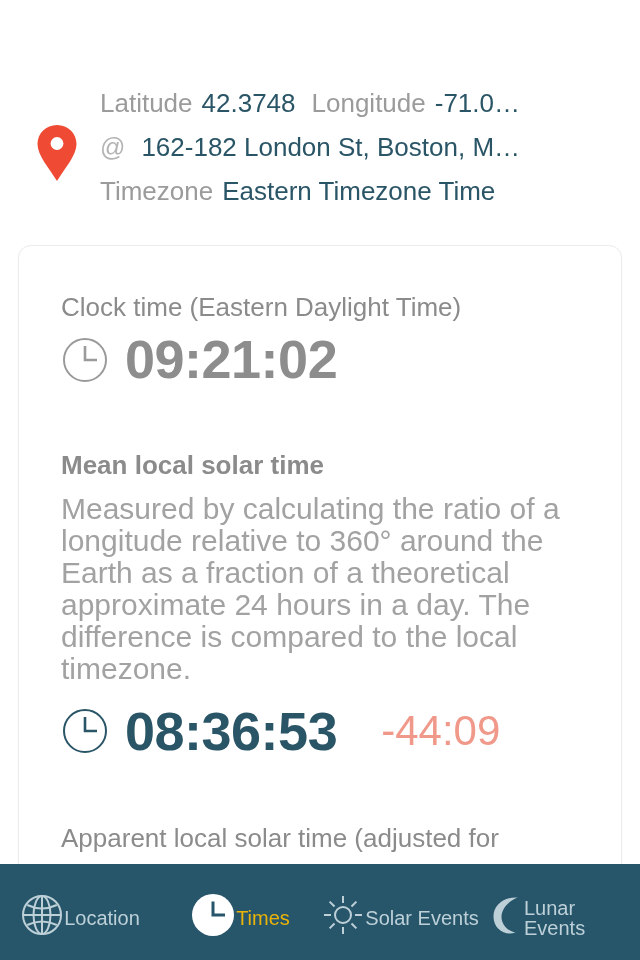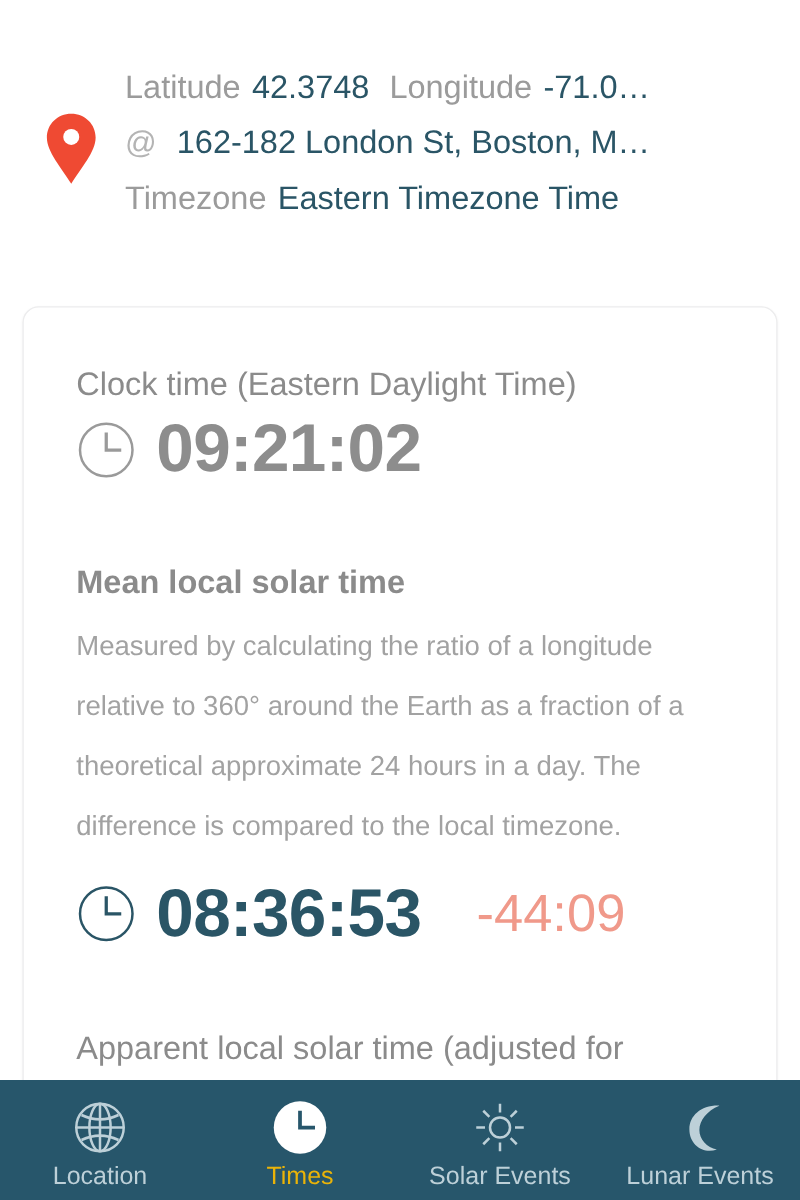--- a/index.html
+++ b/index.html
@@ -16,20 +16,21 @@
     position: relative;
     -webkit-font-smoothing: antialiased;
   }
 
   
   .location-header {
     display: flex;
     align-items: center;
     padding: 44px 18px 0 18px;
     height: 182px;
+    margin-top: 34px;
   }
 
   .pin-wrap {
     width: 78px;
     min-width: 78px;
     display: flex;
     align-items: center;
     justify-content: center;
     padding-top: 12px;
   }
@@ -117,23 +118,23 @@
     font-size: 42px;
     color: #f0998a;
     font-weight: 400;
     margin-left: 44px;
     line-height: 1.05;
   }
 
   .solar-title { margin-top: 62px; font-weight: bold; }
 
   .desc {
-    font-size: 22px;
+    font-size: 30px;
     color: #a2a2a2;
-    line-height: 48px;
+    line-height: 32px;
     margin-top: 12px;
     max-width: 520px;
     font-weight: 400;
   }
 
   .solar-row { margin-top: 18px; }
 
   .apparent-title {
     margin-top: 56px;
     max-width: 500px;
@@ -149,21 +150,21 @@
     height: 96px;
     background: #27566b;
     display: flex;
     align-items: stretch;
     z-index: 10;
   }
 
   .tab {
     flex: 1;
     display: flex;
-    flex-direction: column;
+    flex-direction: row;
     align-items: center;
     justify-content: center;
     padding-top: 6px;
   }
 
   .tab-icon {
     height: 46px;
     display: flex;
     align-items: center;
     justify-content: center;

